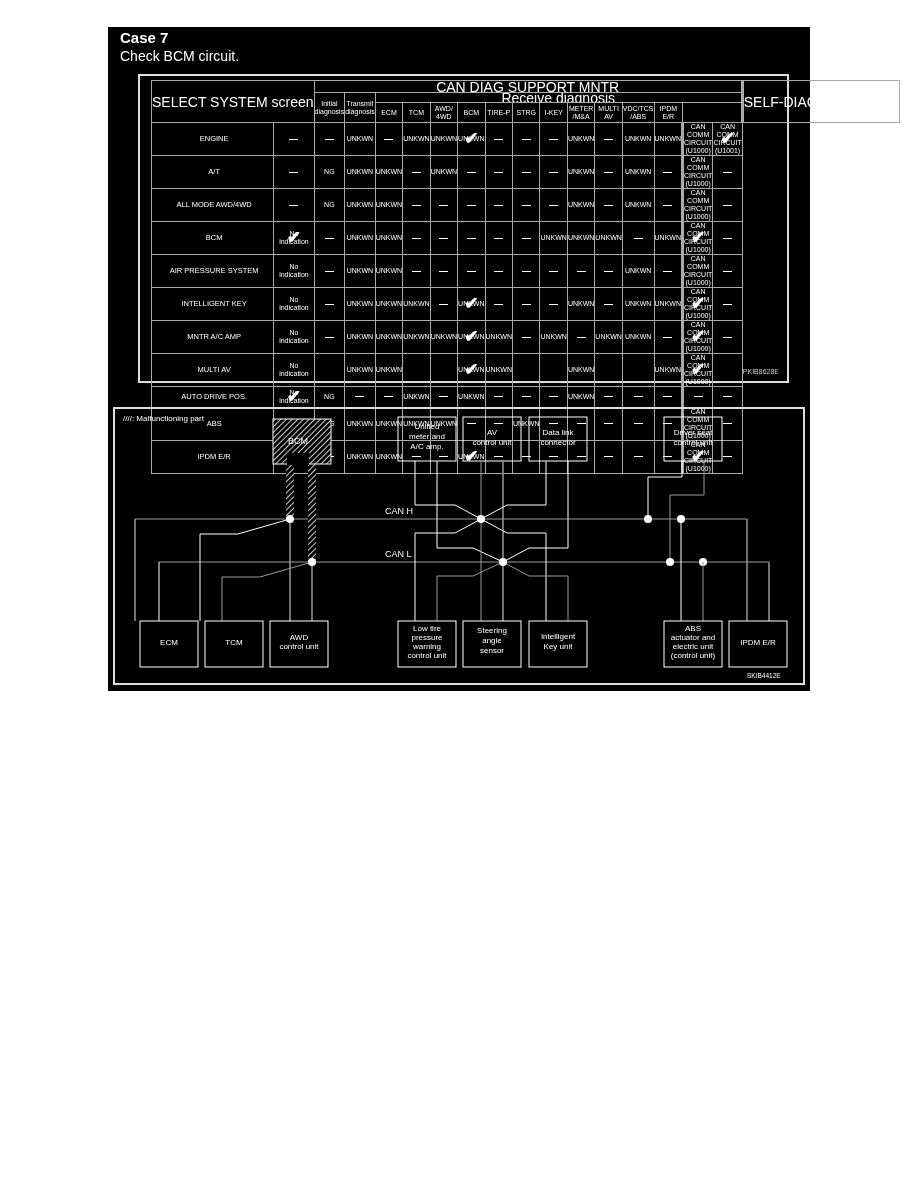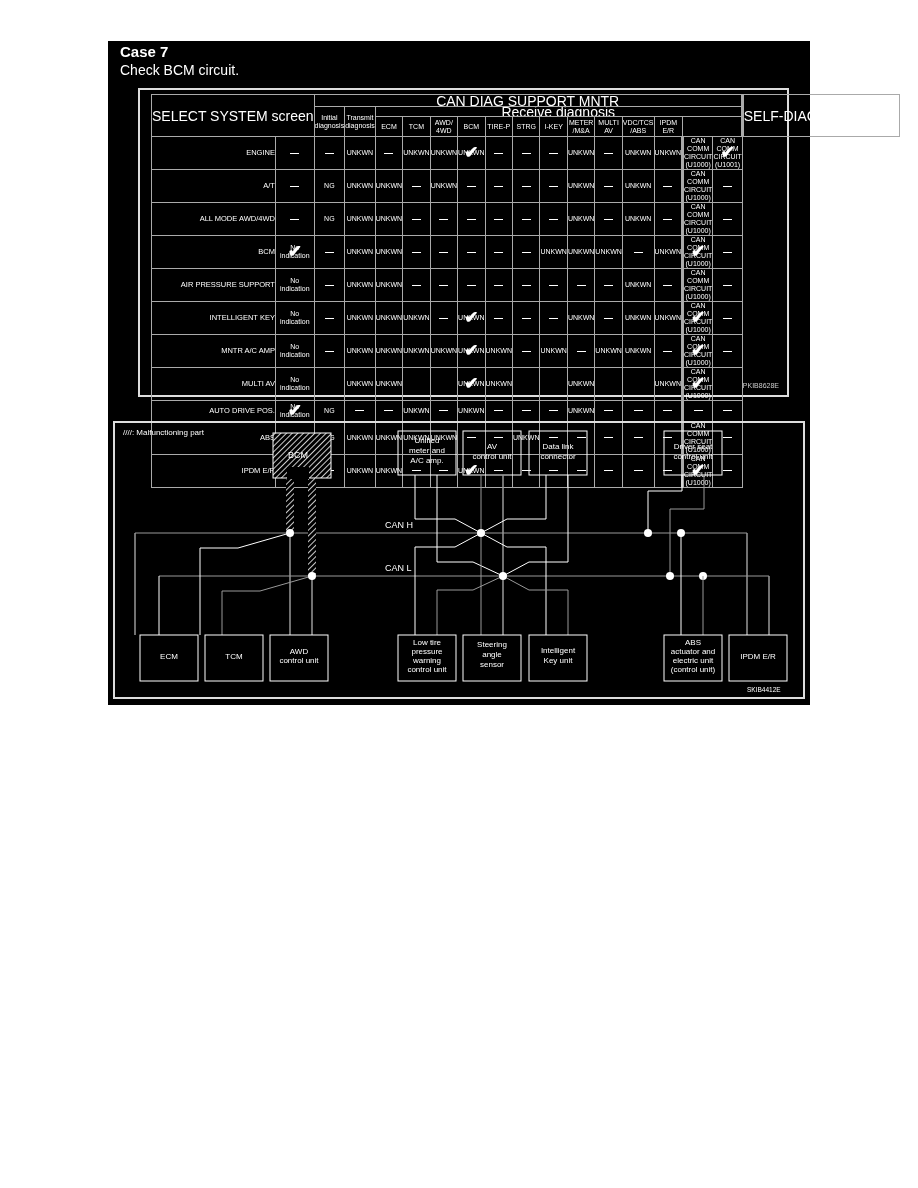--- a/index.html
+++ b/index.html
@@ -1,23 +1,23 @@
 <!DOCTYPE html>
 <html><head>
 <meta charset="utf-8">
 <style>
   html,body{margin:0;padding:0;background:#fff;}
   body{width:918px;height:1188px;position:relative;font-family:"Liberation Sans",sans-serif;}
-  #panel{position:absolute;left:108px;top:41px;width:702px;height:664px;background:#000;}
+  #panel{position:absolute;left:108px;top:27px;width:702px;height:664px;background:#000;}
   .case-title{position:absolute;left:12px;top:2px;color:#fff;font-weight:bold;font-size:15px;}
   .case-sub{position:absolute;left:12px;top:21px;color:#fff;font-size:14px;}
   #tableFrame{position:absolute;left:30px;top:47px;width:651px;height:309px;border:2px solid #ddd;box-sizing:border-box;}
   table.diag{position:absolute;left:11px;top:4px;border-collapse:collapse;table-layout:fixed;}
   table.diag td,table.diag th{border:1px solid #aaa;color:#fff;font-size:7px;text-align:center;padding:0;font-weight:normal;line-height:8px;overflow:hidden;white-space:nowrap;position:relative;}
-  table.diag td.sys{text-align:right;padding-left:3px;font-size:7.5px;}
+  table.diag td.sys{text-align:center;padding-left:3px;font-size:7.5px;}
   table.diag th.big{font-size:14px;}
   .chk{position:absolute;left:50%;top:50%;transform:translate(-50%,-55%);font-size:17px;font-weight:bold;color:#fff;line-height:17px;}
   .dash{display:inline-block;width:9px;height:1px;background:#fff;vertical-align:middle;}
   .tbl-code{position:absolute;right:8px;bottom:6px;color:#ccc;font-size:7px;}
   #diagram{position:absolute;left:5px;top:380px;width:692px;height:278px;border:2px solid #ddd;box-sizing:border-box;}
   #diagram svg{position:absolute;left:0;top:0;}
   .svgtxt{fill:#fff;font-family:"Liberation Sans",sans-serif;}
 </style>
 </head>
 <body>
@@ -143,21 +143,21 @@
             <td><span class="dash"></span></td>
             <td>UNKWN</td>
             <td>UNKWN</td>
             <td>UNKWN</td>
             <td><span class="dash"></span></td>
             <td>UNKWN</td>
             <td style="border-left: 3px solid rgb(170, 170, 170); white-space: normal;">CAN COMM CIRCUIT<br>(U1000)<span class="chk">✔</span></td>
             <td><span class="dash"></span></td>
           </tr>
           <tr style="height: 20.5px;">
-            <td class="sys">AIR PRESSURE SUPPORT</td>
+            <td class="sys">AIR PRESSURE SYSTEM</td>
             <td style="white-space: normal;">No<br>indication</td>
             <td><span class="dash"></span></td>
             <td>UNKWN</td>
             <td>UNKWN</td>
             <td><span class="dash"></span></td>
             <td><span class="dash"></span></td>
             <td><span class="dash"></span></td>
             <td><span class="dash"></span></td>
             <td><span class="dash"></span></td>
             <td><span class="dash"></span></td>

